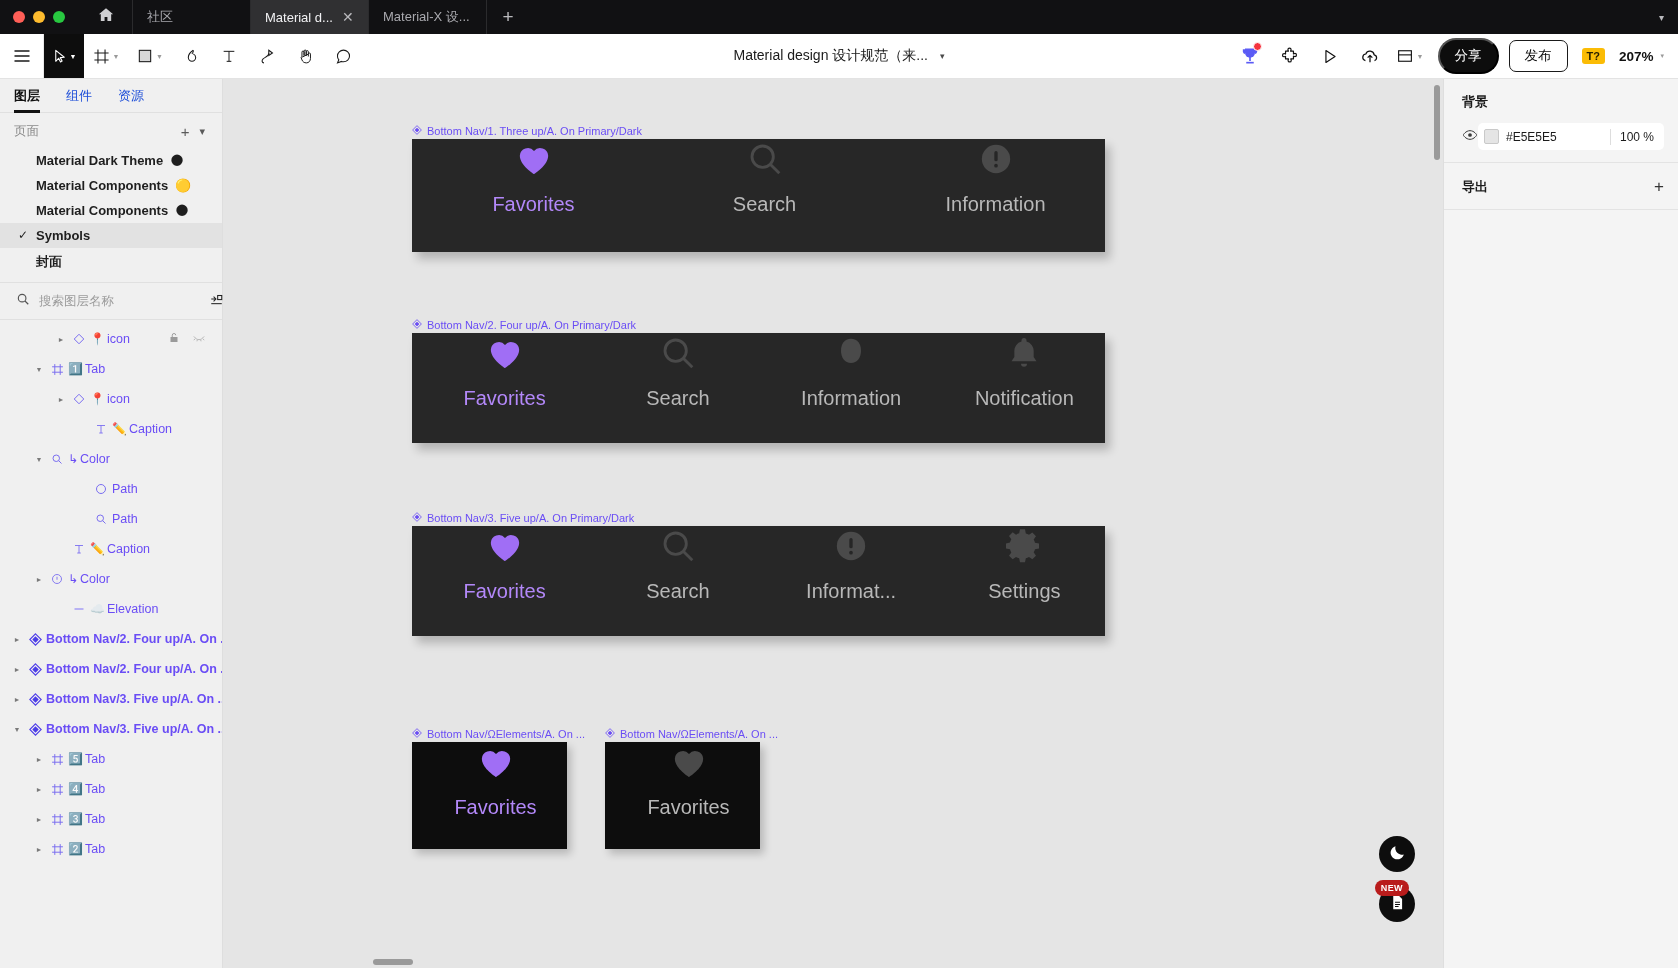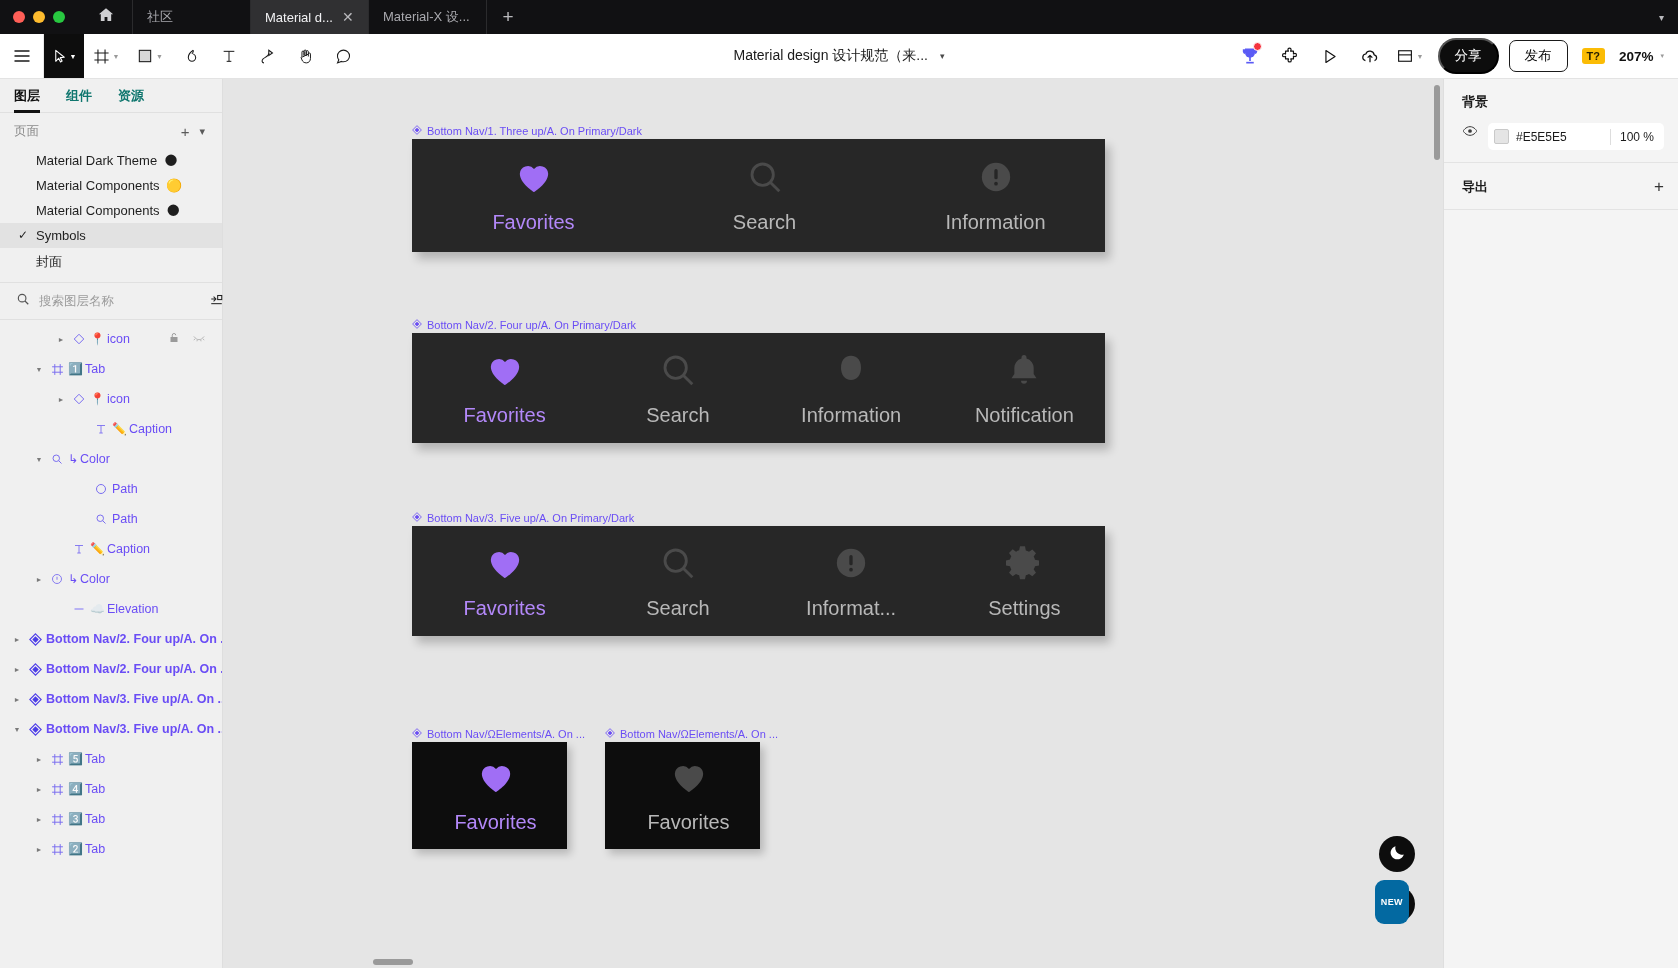--- a/index.html
+++ b/index.html
@@ -93,39 +93,40 @@
   .body { flex: 1; display: flex; min-height: 0; }
 
   
   .left {
     width: 223px; flex: 0 0 223px; background: #f0f0f0;
     border-right: 1px solid #dedede; display: flex; flex-direction: column;
     min-height: 0;
   }
   .ltabs { display: flex; gap: 0; padding: 0 14px; border-bottom: 1px solid #e0e0e0; }
   .ltab {
-    font-size: 13px; color: #0f766e; padding: 8px 0 7px; margin-right: 26px;
-    position: relative; white-space: nowrap; font-weight: bold;
+    font-size: 13px; color: #1d4ed8; padding: 8px 0 7px; margin-right: 26px;
+    position: relative; white-space: nowrap;
   }
   .ltab.active { color: #111; font-weight: bold; }
   .ltab.active::after {
     content: ""; position: absolute; left: 0; right: 0; bottom: -1px;
     height: 3px; background: #111;
   }
   .pages-head {
     display: flex; align-items: center; padding: 10px 12px 8px 14px;
     font-size: 12.5px; color: #8a8a8a;
   }
   .pages-head .sp { flex: 1; }
   .ph-ico { color: #5a5a5a; font-size: 15px; padding: 0 5px; }
   .ph-ico.caret { font-size: 11px; }
   .page-item {
     display: flex; gap: 7px;
     font-size: 13px; color: #1e1e1e; padding: 5px 12px 5px 36px;
     white-space: nowrap;
+    font-weight: bold;
   }
   .page-item.selected { background: #e2e2e2; }
   .page-item .chk { position: absolute; left: 18px; color: #1e1e1e; font-size: 12px; }
   .pages-sep { border-bottom: 1px solid #e0e0e0; margin-top: 6px; }
 
   .search-row {
     display: flex; align-items: center; gap: 9px; padding: 9px 12px 9px 16px;
     border-bottom: 1px solid #e0e0e0;
   }
   .search-row .sicon { color: #555; }
@@ -161,64 +162,64 @@
     display: flex; align-items: center; gap: 5px; white-space: nowrap;
   }
   .artboard {
     position: absolute; background: #272727;
     box-shadow: 5px 7px 9px rgba(0,0,0,0.22);
     display: flex; align-items: stretch;
   }
   .artboard.black { background: #0d0d0d; box-shadow: 4px 5px 8px rgba(0,0,0,0.2); }
   .navitem {
     flex: 1; display: flex; flex-direction: column; align-items: center;
-    justify-content: center; gap: 14px; margin-left: 12px;
+    gap: 14px; margin-left: 12px;
   }
   .navitem .lbl { font-size: 20px; color: #b8b8b8; white-space: nowrap; }
   .navitem.active .lbl { color: #b388f9; }
   .navicon { height: 40px; display: flex; align-items: center; justify-content: center; }
   .navicon svg { display: block; }
   .vscroll {
     position: absolute; right: 3px; top: 6px; width: 6px; height: 75px;
     background: #9a9a9a; border-radius: 3px;
   }
   .hscroll {
     position: absolute; left: 150px; bottom: 3px; height: 6px; width: 40px;
     background: #9a9a9a; border-radius: 3px;
   }
 
   
   .fab {
     position: absolute; width: 36px; height: 36px; border-radius: 50%;
     background: #0d0d0d; display: flex; align-items: center; justify-content: center;
   }
   .fab-new {
-    position: absolute; background: #0369a1; color: #fff; font-size: 9px;
-    font-weight: bold; border-radius: 9px; padding: 17px 6px;
+    position: absolute; background: #b91c1c; color: #fff; font-size: 9px;
+    font-weight: bold; border-radius: 9px; padding: 3px 6px;
     right: 6px; top: -6px; letter-spacing: 0.4px;
   }
 
   
   .right {
     width: 235px; flex: 0 0 235px; background: #f4f4f4;
     border-left: 1px solid #dedede; display: flex; flex-direction: column;
   }
   .rtabs { display: flex; padding: 0 14px; border-bottom: 1px solid #e0e0e0; }
   .rtab {
     font-size: 13px; color: #6b6b6b; padding: 8px 0 7px; margin-right: 30px;
     position: relative; white-space: nowrap;
   }
   .rtab.active { color: #111; font-weight: bold; }
   .rtab.active::after {
     content: ""; position: absolute; left: 0; right: 0; bottom: -1px;
     height: 3px; background: #111;
   }
   .rsection { padding: 14px 14px 12px 18px; border-bottom: 1px solid #e3e3e3; }
   .rsec-title { font-size: 13px; font-weight: bold; color: #1b1b1b; margin-bottom: 12px; }
-  .fill-row { display: flex; align-items: flex-start; gap: 10px; }
+  .fill-row { display: flex; align-items: center; }
   .eye { color: #3a3a3a; flex: 0 0 auto; }
   .fill-box {
     flex: 1; background: #fff; border-radius: 5px; display: flex; align-items: center;
     height: 27px; padding: 0 6px;
   }
   .swatch { width: 15px; height: 15px; background: #e5e5e5; border: 1px solid #c9c9c9; border-radius: 2px; }
   .hexv { font-size: 12px; color: #1b1b1b; margin-left: 7px; flex: 1; }
   .divv { width: 1px; height: 16px; background: #ddd; }
   .opv { font-size: 12px; color: #1b1b1b; padding: 0 4px 0 9px; }
   .rsec-head-row { display: flex; align-items: center; }

